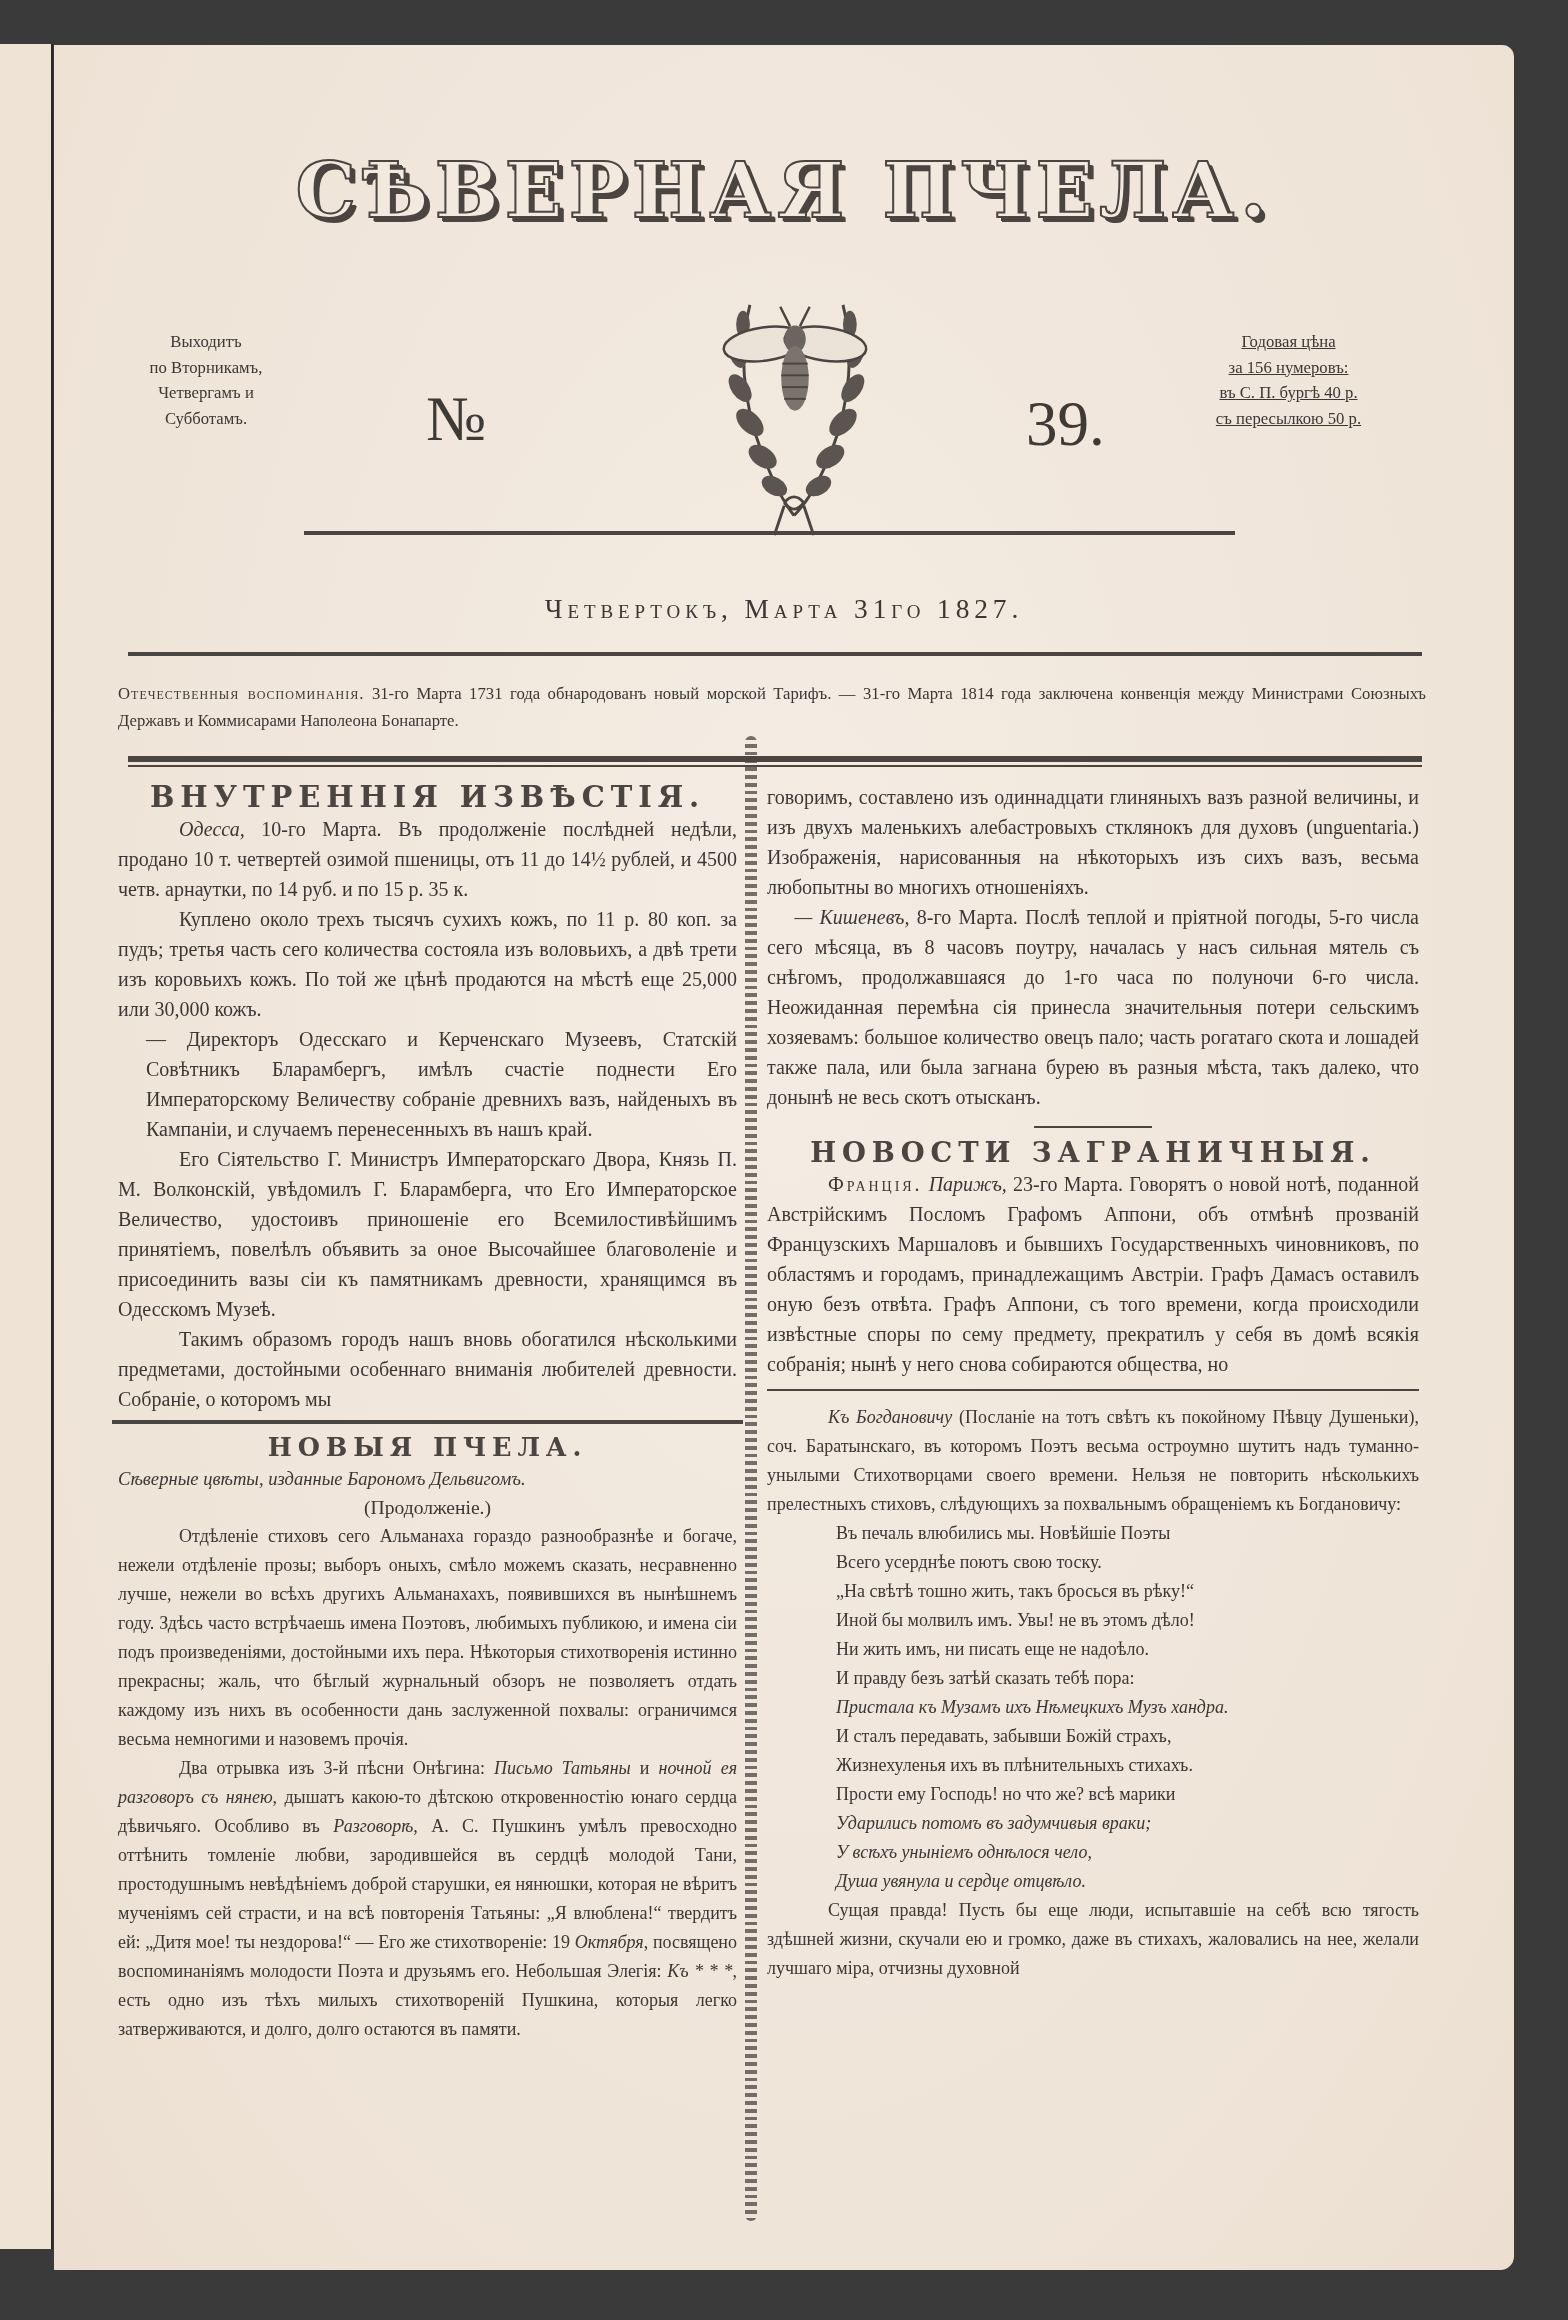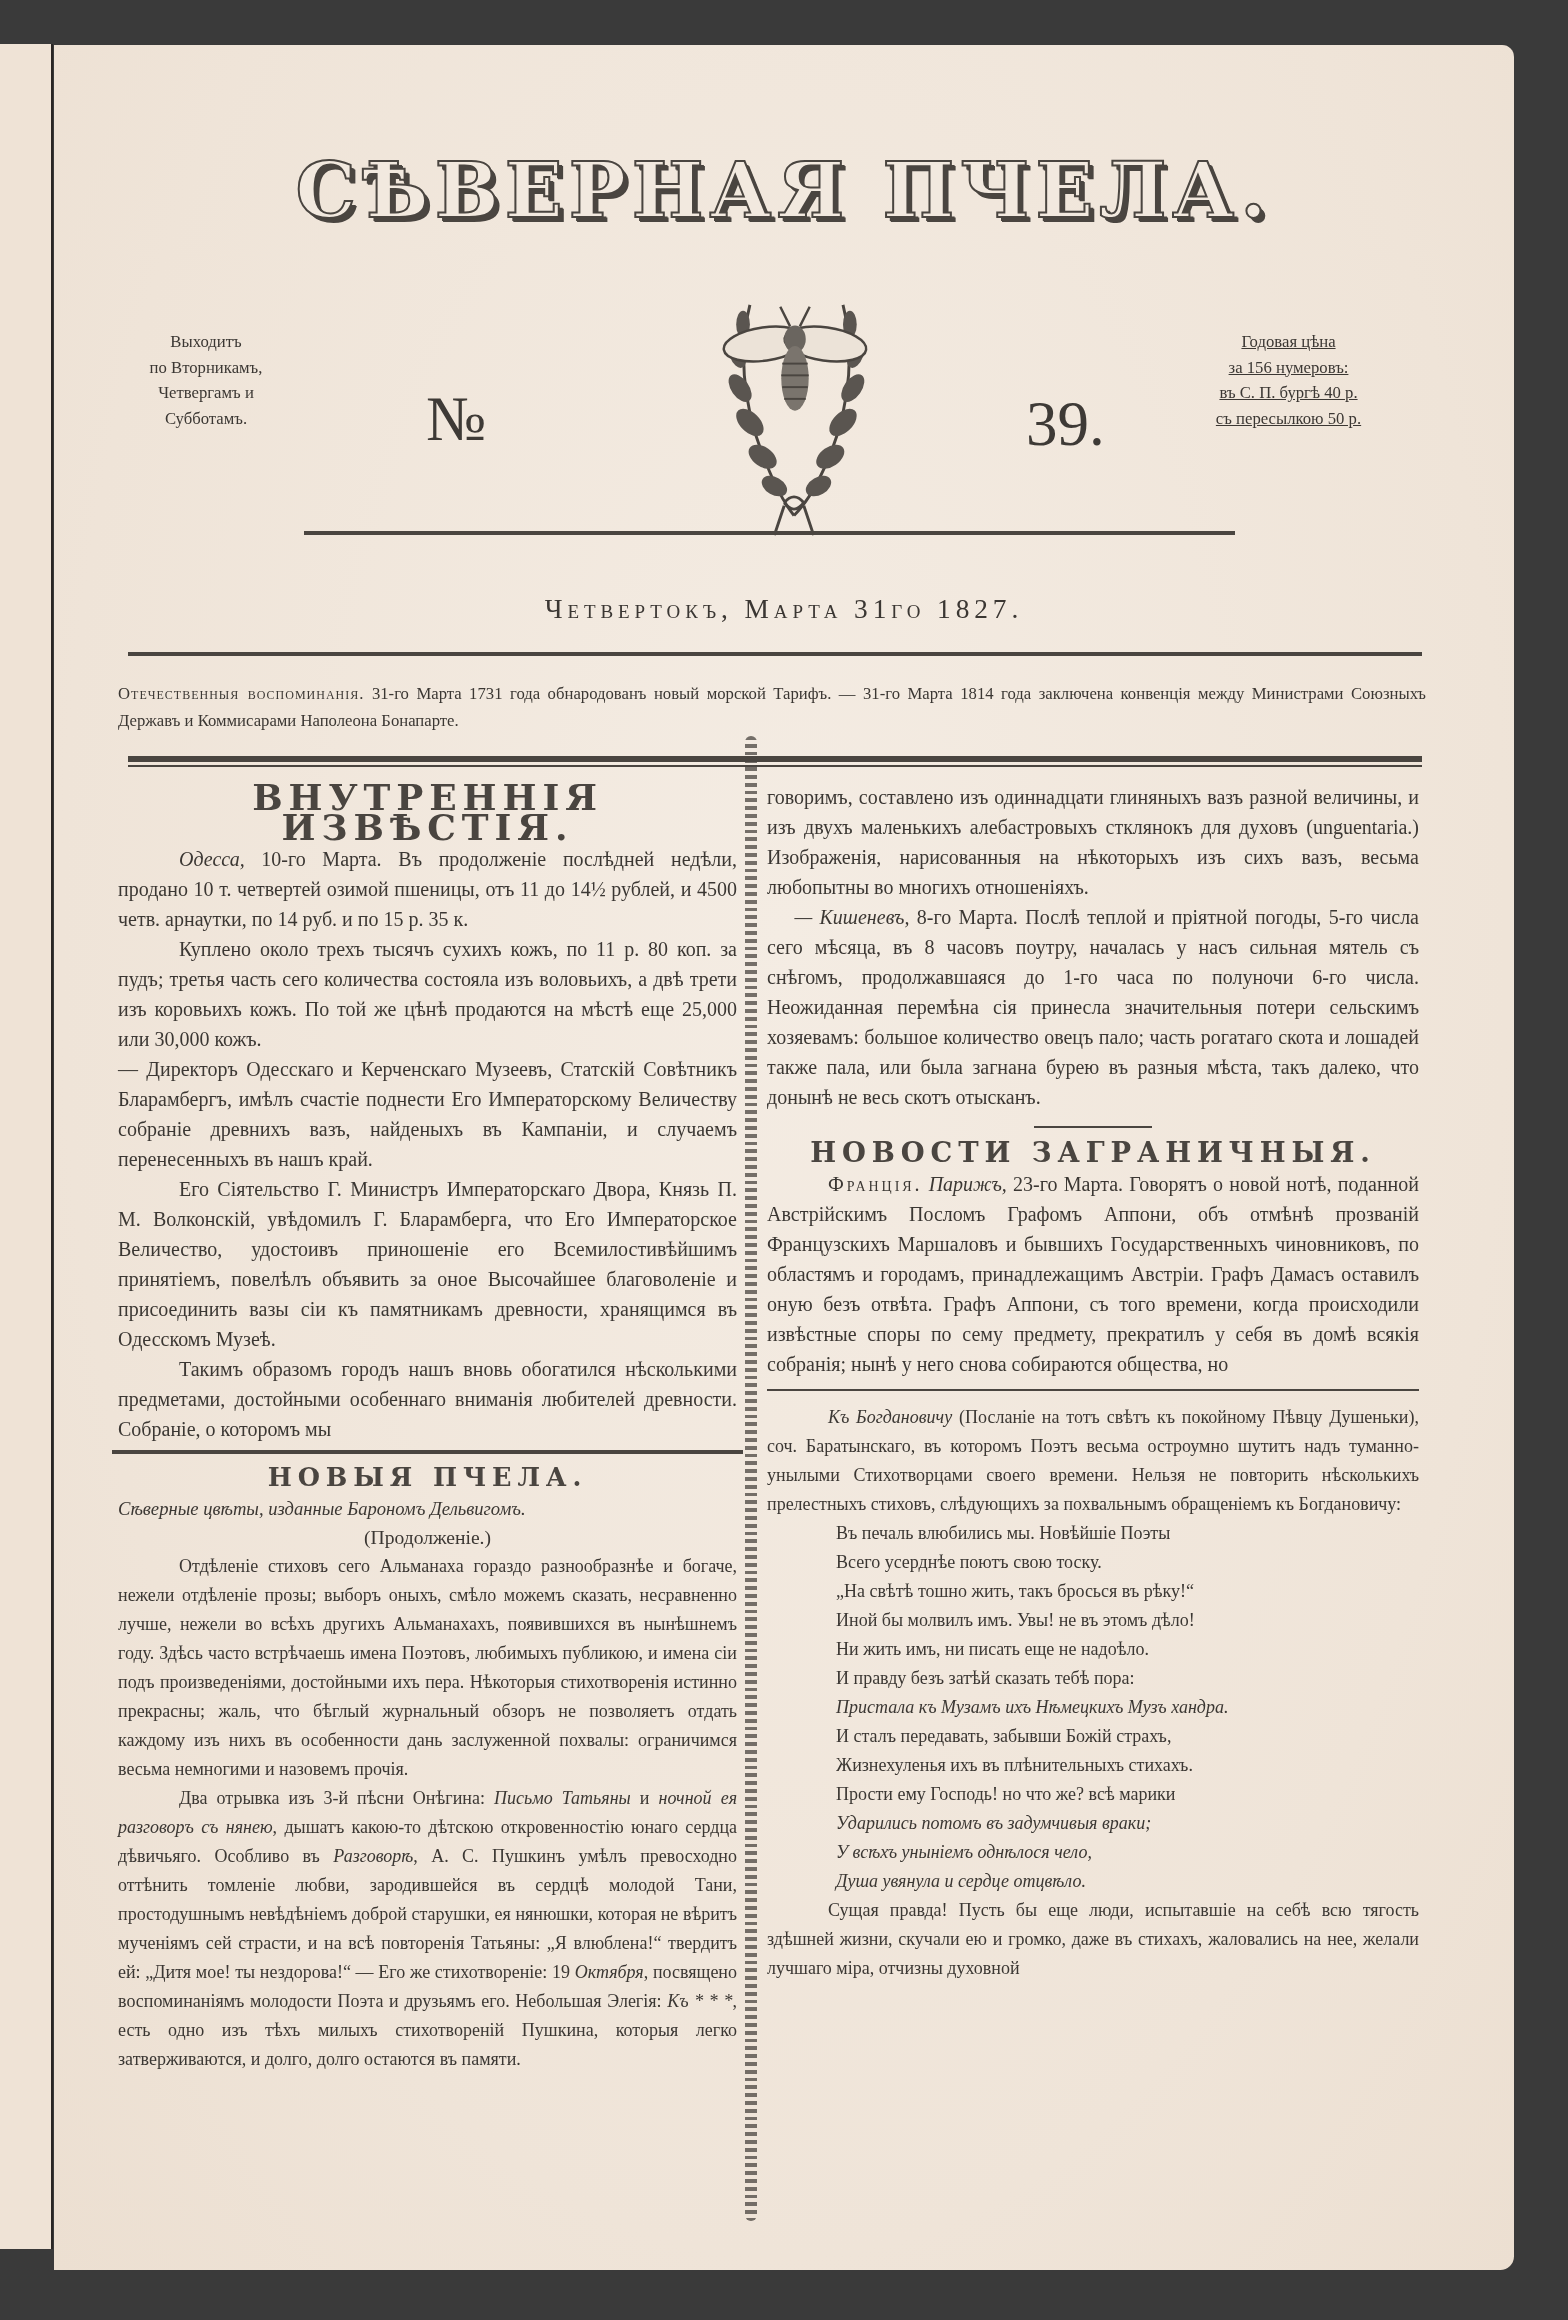--- a/index.html
+++ b/index.html
@@ -13,21 +13,21 @@
   .side{font-size:16.7px;line-height:25.5px;text-align:center;color:#3b3733;}
   .numsign{font-size:63px;left:372px;top:338px;color:#3e3a36;}
   .numval{font-size:63px;left:972px;top:343px;color:#3e3a36;}
   .rule{background:#4a4540;}
   .date{left:0;width:1460px;top:549px;text-align:center;font-size:27.4px;letter-spacing:4.9px;color:#3b3733;font-variant:small-caps;}
   .mem{left:64px;width:1308px;top:635px;font-size:16.7px;line-height:27.4px;text-align:justify;color:#3b3733;}
   .mem .lead{font-variant:small-caps;letter-spacing:1px;}
   .col{font-size:20px;line-height:30px;text-align:justify;color:#3b3733;}
   .col p{margin:0;text-indent:61px;}
   .col p.noind{text-indent:0;}
-  .h{font-family:"DejaVu Serif",serif;font-weight:bold;text-align:center;letter-spacing:5.9px;color:#4a4540;font-size:36px;margin:0 0 2px 0;}
+  .h{font-family:"DejaVu Serif",serif;font-weight:bold;text-align:center;letter-spacing:5.9px;color:#4a4540;font-size:29px;margin:0 0 2px 0;}
   .sub{text-align:left;font-style:italic;font-size:18.6px;line-height:29px;}
   .paren{text-align:center;font-size:19.6px;line-height:29px;}
   .small{font-size:18px;line-height:29px;}
   .verse{padding-left:69px;}
   .verse div{white-space:nowrap;}
   i{font-style:italic;}
   .sc{font-variant:small-caps;letter-spacing:2.9px;}
   .wavy{position:absolute;left:691px;top:691px;width:11.8px;height:1485px;
         background:repeating-linear-gradient(180deg,#4a4540 0 3.9px,transparent 3.9px 7.8px);opacity:.75;border-radius:5.9px;}
 </style>
@@ -110,21 +110,21 @@
 
   <div class="abs rule" style="left:74px;top:711px;width:1294px;height:5.9px;"></div>
   <div class="abs rule" style="left:74px;top:720px;width:1294px;height:2px;"></div>
 
   <div class="wavy"></div>
 
   <div class="abs col" style="left:64px;top:737px;width:619px;">
     <div class="h">ВНУТРЕННІЯ ИЗВѢСТІЯ.</div>
     <p><i>Одесса,</i><span> 10-го Марта. Въ продолженіе послѣдней недѣли, продано 10 т. четвертей озимой пшеницы, отъ 11 до 14½ рублей, и 4500 четв. арнаутки, по 14 руб. и по 15 р. 35 к.</span></p>
     <p>Куплено около трехъ тысячъ сухихъ кожъ, по 11 р. 80 коп. за пудъ; третья часть сего количества состояла изъ воловьихъ, а двѣ трети изъ коровьихъ кожъ. По той же цѣнѣ продаются на мѣстѣ еще 25,000 или 30,000 кожъ.</p>
-    <p style="text-indent:0;padding-left:0;">— Директоръ Одесскаго и Керченскаго Музеевъ, Статскій Совѣтникъ Бларамбергъ, имѣлъ счастіе поднести Его Императорскому Величеству собраніе древнихъ вазъ, найденыхъ въ Кампаніи, и случаемъ перенесенныхъ въ нашъ край.</p>
+    <p style="text-indent:0;padding-left:0;margin-left:28px;">— Директоръ Одесскаго и Керченскаго Музеевъ, Статскій Совѣтникъ Бларамбергъ, имѣлъ счастіе поднести Его Императорскому Величеству собраніе древнихъ вазъ, найденыхъ въ Кампаніи, и случаемъ перенесенныхъ въ нашъ край.</p>
     <p>Его Сіятельство Г. Министръ Императорскаго Двора, Князь П. М. Волконскій, увѣдомилъ Г. Бларамберга, что Его Императорское Величество, удостоивъ приношеніе его Всемилостивѣйшимъ принятіемъ, повелѣлъ объявить за оное Высочайшее благоволеніе и присоединить вазы сіи къ памятникамъ древности, хранящимся въ Одесскомъ Музеѣ.</p>
     <p>Такимъ образомъ городъ нашъ вновь обогатился нѣсколькими предметами, достойными особеннаго вниманія любителей древности. Собраніе, о которомъ мы</p>
 
     <div class="rule" style="height:3.9px;margin:5.9px -5.9px 7.8px -5.9px;"></div>
     <div class="h" style="font-size:25.5px;">НОВЫЯ ПЧЕЛА.</div>
     <div class="sub">Сѣверные цвѣты, изданные Барономъ Дельвигомъ.</div>
     <div class="paren">(Продолженіе.)</div>
     <div class="small">
       <p>Отдѣленіе стиховъ сего Альманаха гораздо разнообразнѣе и богаче, нежели отдѣленіе прозы; выборъ оныхъ, смѣло можемъ сказать, несравненно лучше, нежели во всѣхъ другихъ Альманахахъ, появившихся въ нынѣшнемъ году. Здѣсь часто встрѣчаешь имена Поэтовъ, любимыхъ публикою, и имена сіи подъ произведеніями, достойными ихъ пера. Нѣкоторыя стихотворенія истинно прекрасны; жаль, что бѣглый журнальный обзоръ не позволяетъ отдать каждому изъ нихъ въ особенности дань заслуженной похвалы: ограничимся весьма немногими и назовемъ прочія.</p>
       <p><span>Два отрывка изъ 3-й пѣсни Онѣгина: </span><i>Письмо Татьяны</i><span> и </span><i>ночной ея разговоръ съ нянею</i><span>, дышатъ какою-то дѣтскою откровенностію юнаго сердца дѣвичьяго. Особливо въ </span><i>Разговорѣ</i><span>, А. С. Пушкинъ умѣлъ превосходно оттѣнить томленіе любви, зародившейся въ сердцѣ молодой Тани, простодушнымъ невѣдѣніемъ доброй старушки, ея нянюшки, которая не вѣритъ мученіямъ сей страсти, и на всѣ повторенія Татьяны: „Я влюблена!“ твердитъ ей: „Дитя мое! ты нездорова!“ — Его же стихотвореніе: 19 </span><i>Октября</i><span>, посвящено воспоминаніямъ молодости Поэта и друзьямъ его. Небольшая Элегія: </span><i>Къ * * *</i><span>, есть одно изъ тѣхъ милыхъ стихотвореній Пушкина, которыя легко затверживаются, и долго, долго остаются въ памяти.</span></p>

